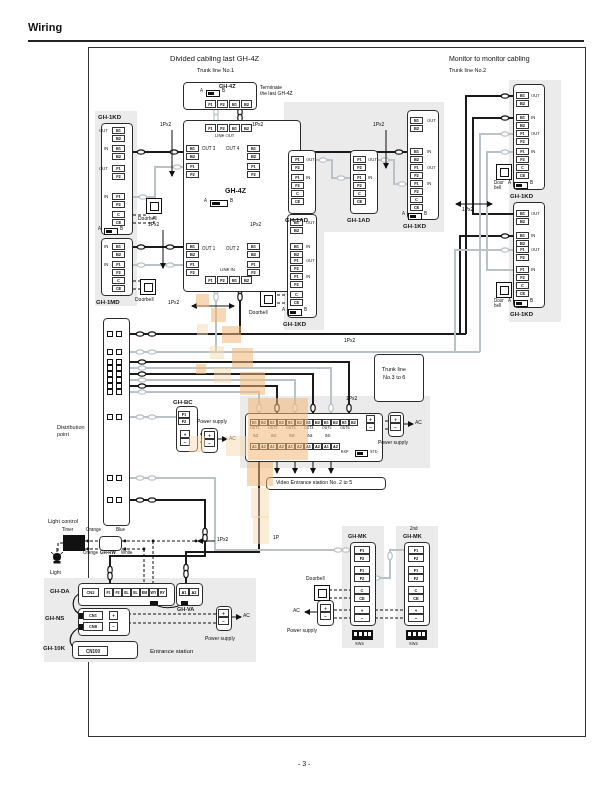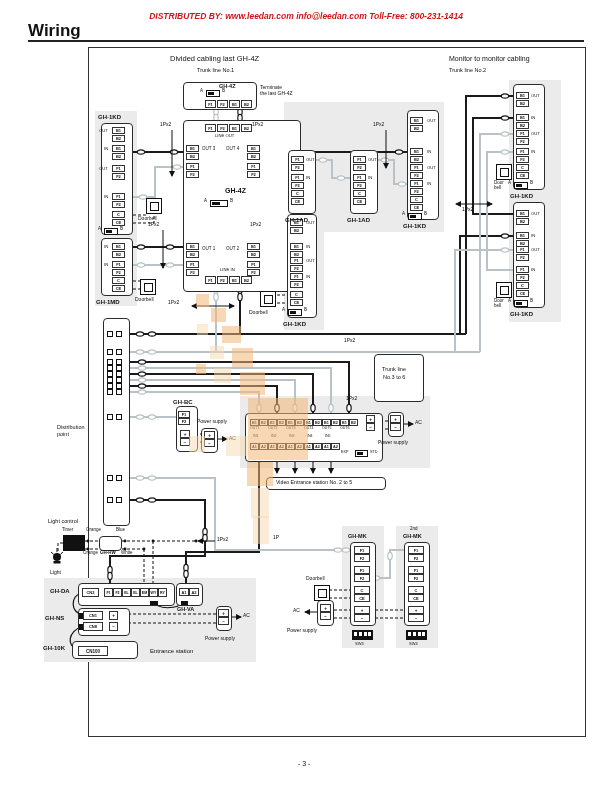--- a/index.html
+++ b/index.html
@@ -22,22 +22,21 @@
   .wmblock{position:absolute;z-index:6;pointer-events:none}
   #wmtext{position:absolute;z-index:2;font-weight:bold;color:#d4d4d4;letter-spacing:4px;pointer-events:none}
   #wires{position:absolute;left:0;top:0;z-index:3;pointer-events:none}
   #outerbox{position:absolute;border:1px solid #333;z-index:0}
   #hr{position:absolute;background:#222;z-index:0}
 </style>
 </head>
 <body>
 
 <div id="page">
-  <div class="lbl red" id="dist" style="left:100px;top:12px;width:412px;text-align:center;font-size:8.5px;white-space:normal">DISTRIBUTED BY:  www.leedan.com   info@leedan.com   Toll-Free: 800-231-1414</div>
-  <div class="lbl b" style="left:28px;top:22px;font-size:17px">Wiring</div>
+  <div class="lbl b" style="left:28px;top:22px;font-size:11px">Wiring</div>
   <div id="hr" style="left:28px;top:40px;width:556px;height:1.5px"></div>
   <div id="outerbox" style="left:88px;top:47px;width:496px;height:688px"></div>
   <div id="diagram">
       <div class="panel" style="left: 95px; top: 111px; width: 42px; height: 129px;"></div>
       <div class="panel" style="left: 95px; top: 232px; width: 42px; height: 74px;"></div>
       <div class="panel" style="left: 284px; top: 102px; width: 160px; height: 130px;"></div>
       <div class="panel" style="left: 284px; top: 208px; width: 40px; height: 122px;"></div>
       <div class="panel" style="left: 509px; top: 80px; width: 52px; height: 124px;"></div>
       <div class="panel" style="left: 509px; top: 198px; width: 52px; height: 124px;"></div>
       <div class="panel" style="left: 240px; top: 396px; width: 190px; height: 72px;"></div>

